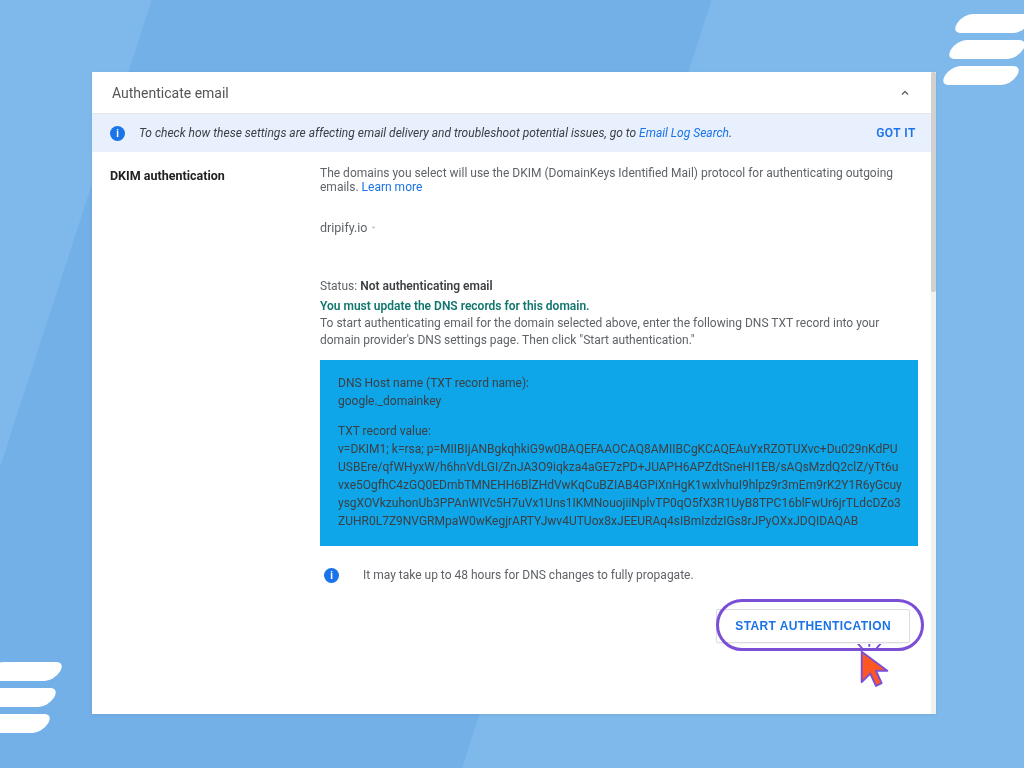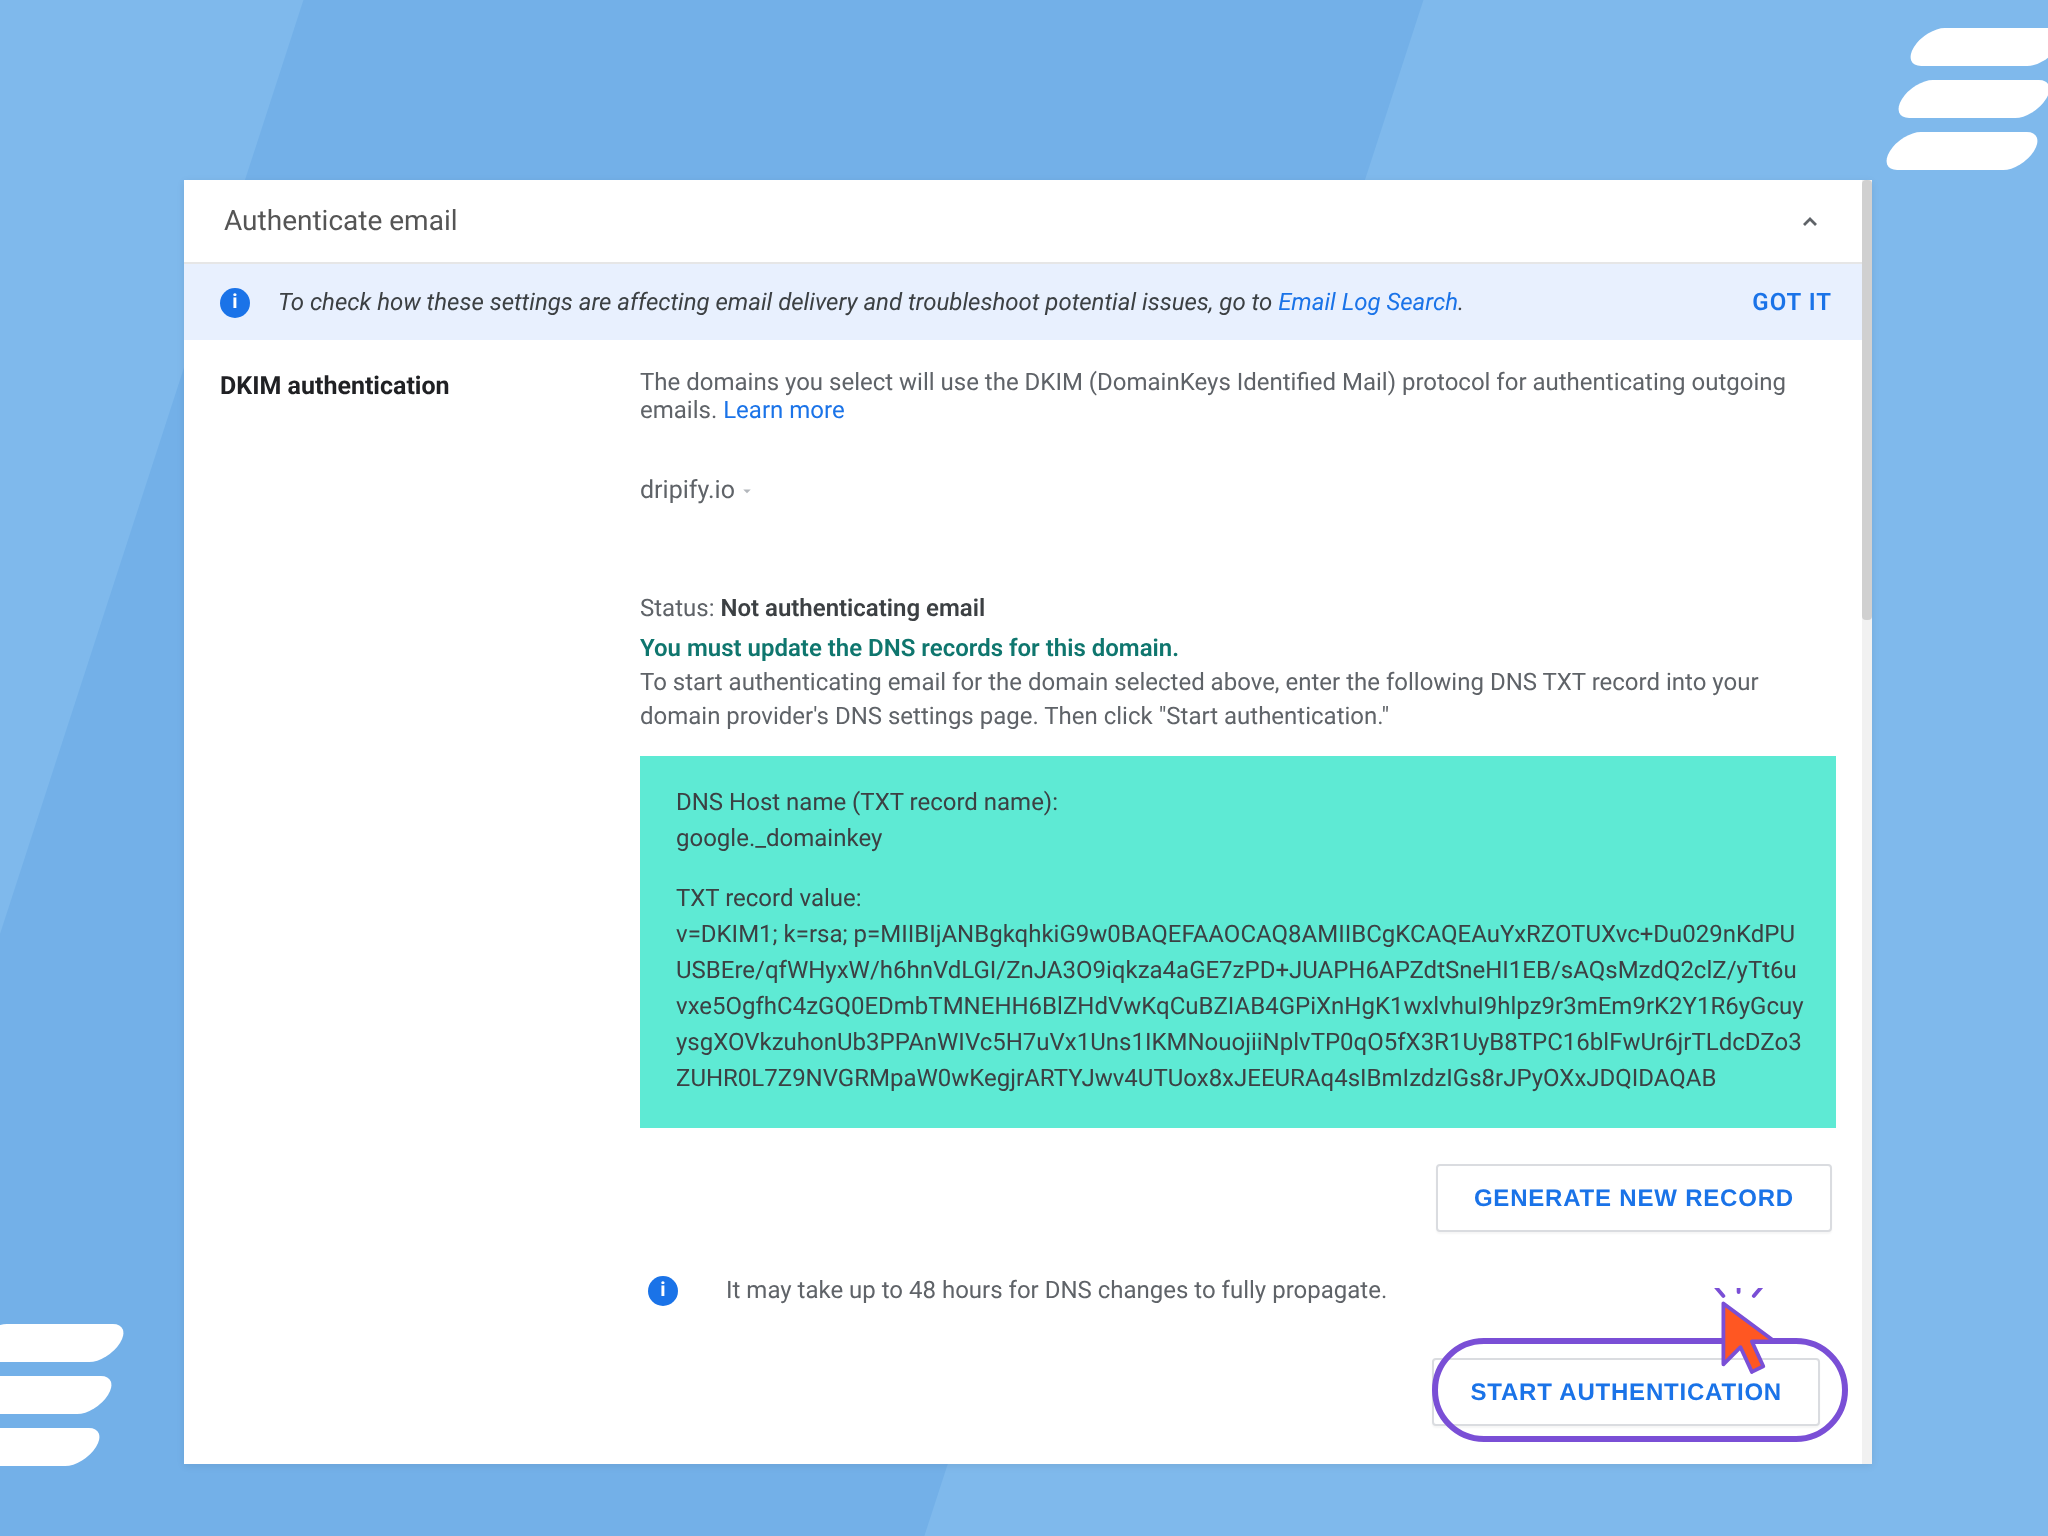--- a/index.html
+++ b/index.html
@@ -17,21 +17,21 @@
   .swish { position: absolute; width: 78px; height: 90px; }
   .swish.tl { right: -5px; top: 14px; }
   .swish.br { left: -18px; bottom: 16px; }
   .swish .bar { position: absolute; width: 72px; height: 19px; background: #fff; border-radius: 10px; transform: skewX(-32deg); }
   .swish .b1 { top: 0; left: 6px; }
   .swish .b2 { top: 26px; left: 0; }
   .swish .b3 { top: 52px; left: -6px; }
 
   
   .panel {
-    position: absolute; left: 92px; top: 90px; width: 844px; height: 642px;
+    position: absolute; left: 92px; top: 72px; width: 844px; height: 642px;
     background: #fff; overflow: hidden;
     box-shadow: 0 1px 4px rgba(0,0,0,.08);
   }
 
   
   .header {
     height: 42px; border-bottom: 1px solid #e6e6e6;
     display: flex; align-items: center; justify-content: space-between;
     padding: 0 22px 0 20px;
     color: #555; font-size: 14px;
@@ -65,21 +65,21 @@
   .sel-label { color: #3c4043; font-size: 12px; margin-bottom: 4px; }
   .domain-select { display: inline-flex; align-items: center; gap: 2px; color: #5f6368; font-size: 12.5px; cursor: pointer; }
   .domain-select svg { width: 9px; height: 9px; opacity: .75; }
 
   .status-row { margin-top: 44px; font-size: 12px; color: #5f6368; }
   .status-row b { color: #3c4043; font-weight: 600; }
   .instr1 { margin-top: 6px; color: #0f766e; font-weight: 600; font-size: 12px; }
   .instr2 { color: #5f6368; font-size: 12px; line-height: 1.45; margin-top: 2px; max-width: 580px; }
 
   .dnsbox {
-    margin-top: 10px; background: #5eead4; padding: 14px 16px 16px 18px;
+    margin-top: 10px; background: #0ea5e9; padding: 14px 16px 16px 18px;
     font-size: 12px; color: #3c4043; line-height: 1.5; word-break: break-all;
   }
   .dnsbox .lbl { color: #3c4043; }
   .dnsbox .gap { height: 12px; }
 
   .btn-row { margin-top: 18px; display: flex; justify-content: flex-end; padding-right: 2px; }
   .btn {
     border: 1px solid #dadce0; background: #fff; color: #1a73e8;
     font-size: 12px; font-weight: 600; letter-spacing: .4px;
     padding: 9px 18px; cursor: pointer; border-radius: 2px;
@@ -167,23 +167,20 @@
       <div class="instr2">To start authenticating email for the domain selected above, enter the following DNS TXT record into your domain provider's DNS settings page. Then click "Start authentication."</div>
 
       <div class="dnsbox">
         <div class="lbl">DNS Host name (TXT record name):</div>
         <div>google._domainkey</div>
         <div class="gap"></div>
         <div class="lbl">TXT record value:</div>
         <div>v=DKIM1; k=rsa; p=MIIBIjANBgkqhkiG9w0BAQEFAAOCAQ8AMIIBCgKCAQEAuYxRZOTUXvc+Du029nKdPUUSBEre/qfWHyxW/h6hnVdLGI/ZnJA3O9iqkza4aGE7zPD+JUAPH6APZdtSneHI1EB/sAQsMzdQ2clZ/yTt6uvxe5OgfhC4zGQ0EDmbTMNEHH6BlZHdVwKqCuBZIAB4GPiXnHgK1wxlvhuI9hlpz9r3mEm9rK2Y1R6yGcuyysgXOVkzuhonUb3PPAnWIVc5H7uVx1Uns1IKMNouojiiNplvTP0qO5fX3R1UyB8TPC16blFwUr6jrTLdcDZo3ZUHR0L7Z9NVGRMpaW0wKegjrARTYJwv4UTUox8xJEEURAq4sIBmIzdzIGs8rJPyOXxJDQIDAQAB</div>
       </div>
 
-      <div class="btn-row">
-        <button class="btn">GENERATE NEW RECORD</button>
-      </div>
 
       <div class="hint-row">
         <span class="info-dot">i</span>
         <span>It may take up to 48 hours for DNS changes to fully propagate.</span>
       </div>
 
       <div class="auth-row">
         <div class="auth-btn-wrap">
           <div class="highlight"></div>
           <button class="btn">START AUTHENTICATION</button>

